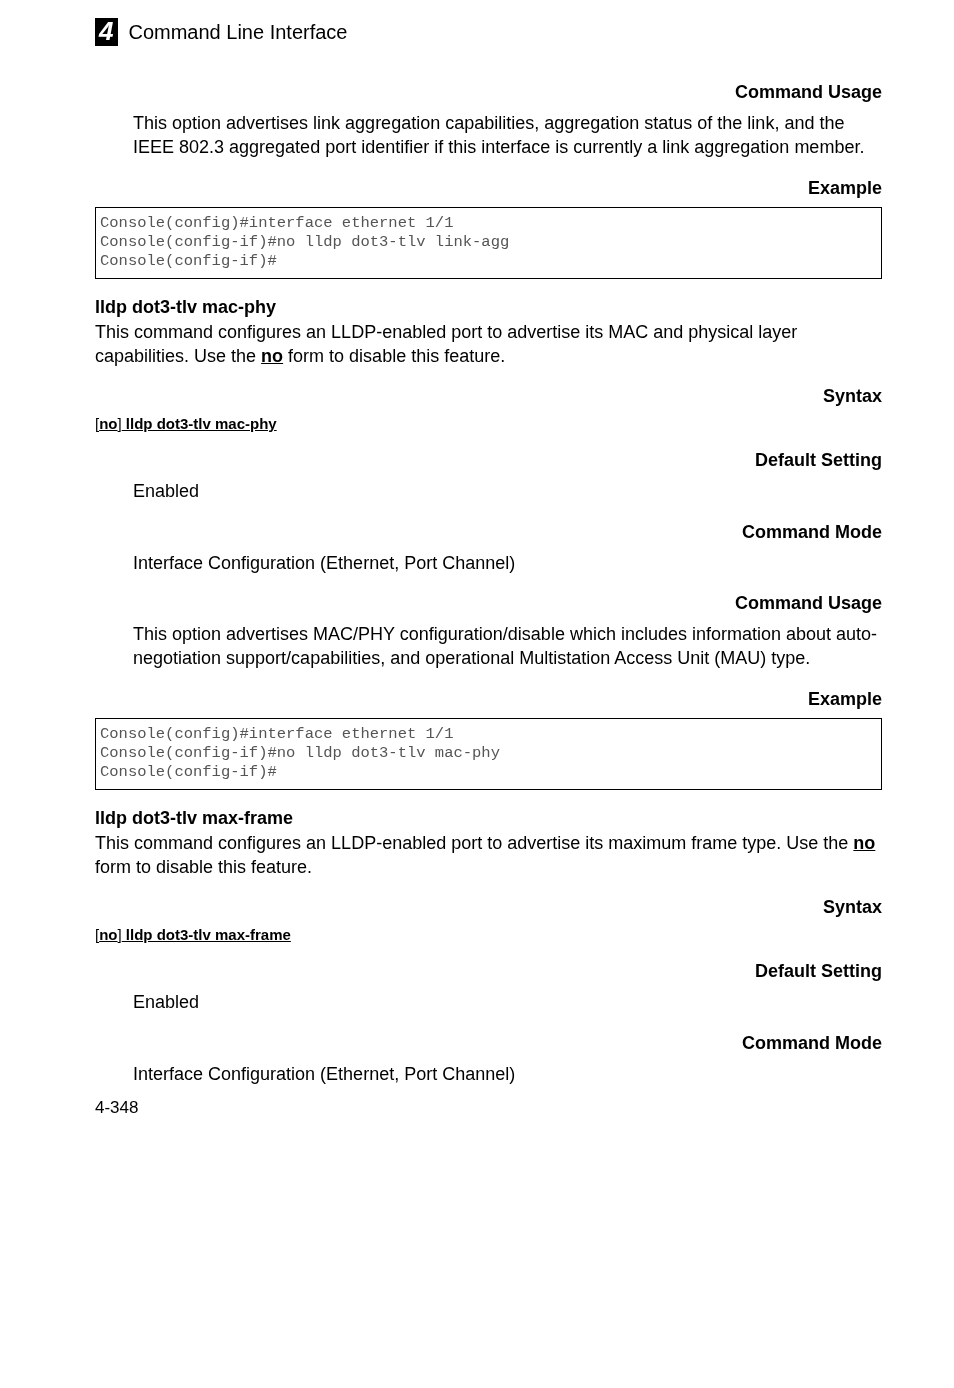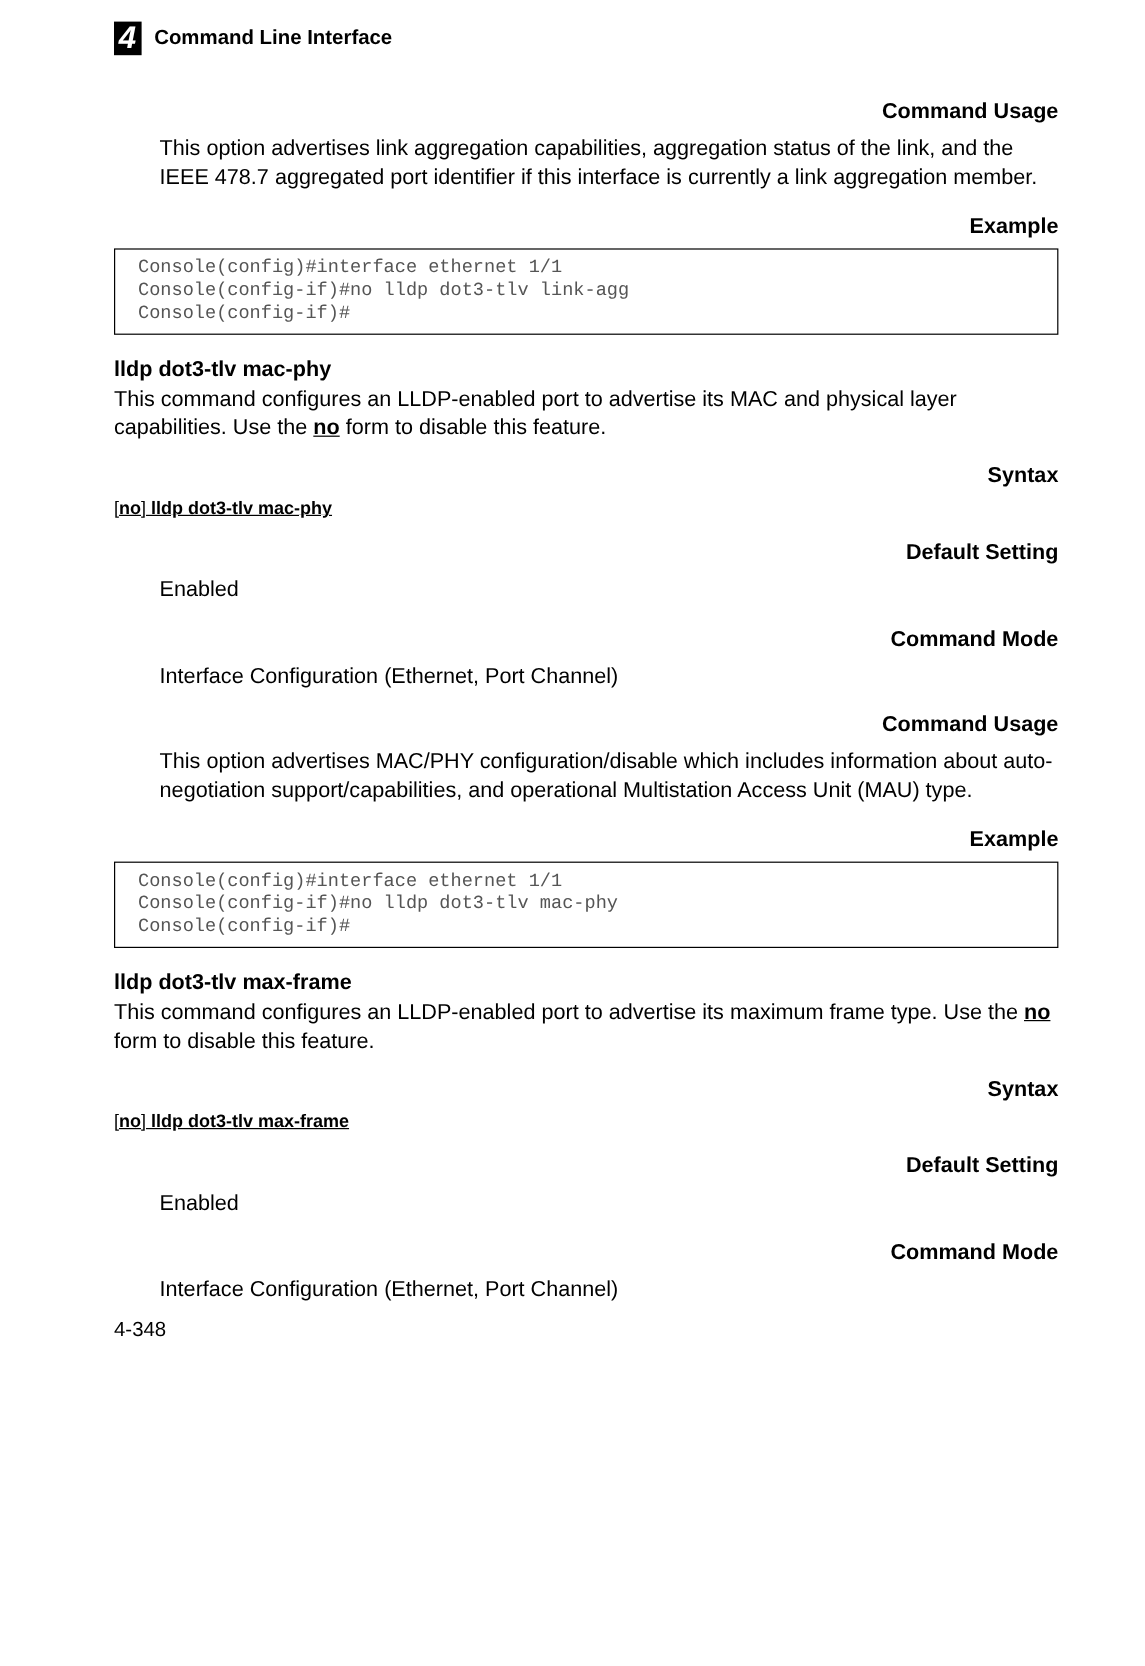--- a/index.html
+++ b/index.html
@@ -24,43 +24,42 @@
     background: #000;
     color: #fff;
     font-weight: bold;
     font-size: 26px;
     font-style: italic;
     padding: 0 6px 2px 4px;
     line-height: 1;
     letter-spacing: -1px;
   }
   .header-title {
-    font-size: 17px;
-    font-weight: bold;
+    font-size: 20px;
   }
   .section-heading {
     font-weight: bold;
     font-size: 18px;
     margin: 18px 0 8px 0;
     text-align: right;
   }
   .body-text {
     font-size: 18px;
     line-height: 1.35;
     margin: 0 0 12px 0;
   }
   .indented {
     margin-left: 38px;
   }
   .code-block {
     border: 1px solid #000;
     font-family: "Courier New", monospace;
     font-size: 15.5px;
     color: #555;
-    padding: 6px 19px;
+    padding: 6px 4px;
     margin: 6px 0 18px 0;
     white-space: pre;
     line-height: 1.25;
   }
   .subsection-title {
     font-weight: bold;
     font-size: 18px;
     margin: 10px 0 2px 0;
   }
   .bold {
@@ -79,21 +78,21 @@
 <body>
 
 <div class="page">
 
   <div class="header-row">
     <span class="chapter-badge">4</span>
     <span class="header-title">Command Line Interface</span>
   </div>
 
   <div class="section-heading">Command Usage</div>
-  <p class="body-text indented">This option advertises link aggregation capabilities, aggregation status of the link, and the IEEE 478.7 aggregated port identifier if this interface is currently a link aggregation member.</p>
+  <p class="body-text indented">This option advertises link aggregation capabilities, aggregation status of the link, and the IEEE 802.3 aggregated port identifier if this interface is currently a link aggregation member.</p>
 
   <div class="section-heading">Example</div>
   <div class="code-block">Console(config)#interface ethernet 1/1
 Console(config-if)#no lldp dot3-tlv link-agg
 Console(config-if)#</div>
 
   <div class="subsection-title">lldp dot3-tlv mac-phy</div>
   <p class="body-text">
     <span>This command configures an LLDP-enabled port to advertise its MAC and physical layer capabilities. Use the </span><span class="bold">no</span><span> form to disable this feature.</span>
   </p>

